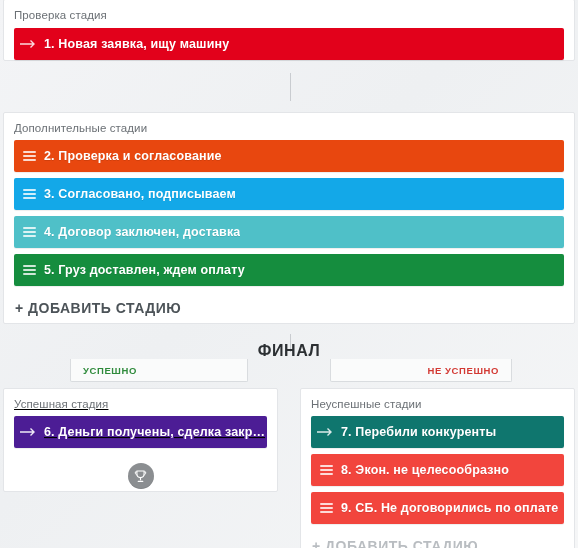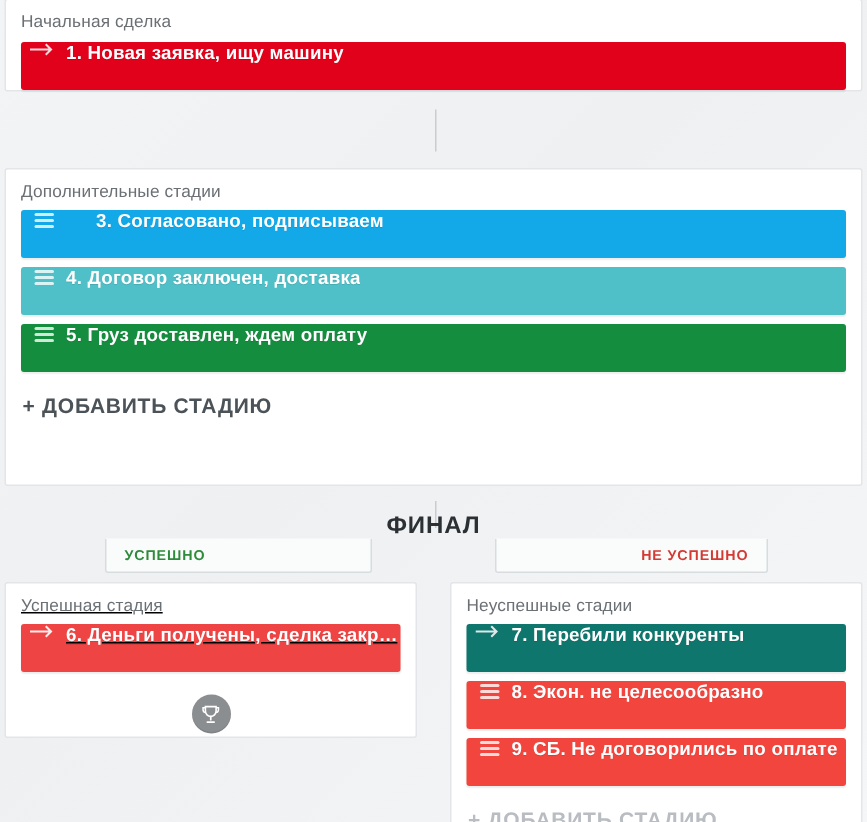--- a/index.html
+++ b/index.html
@@ -26,21 +26,21 @@
     line-height:14px;
   }
 
   
   .stage{
     position:relative;
     height:32px;
     margin:0 10px 6px 10px;
     border-radius:2px;
     display:flex;
-    align-items:flex-start;
+    align-items:center;
     box-sizing:border-box;
     box-shadow:0 1px 1px rgba(0,0,0,.07);
   }
   .stage .handle{
     width:30px;
     flex:0 0 30px;
     display:flex;
     align-items:center;
     justify-content:center;
     color:rgba(255,255,255,.72);
@@ -111,38 +111,48 @@
     cursor:pointer;
   }
   .trophy svg{display:block;}
 </style>
 </head>
 <body>
 
 <div class="screen">
 
   <div class="card" style="position:absolute;left:3px;top:-1px;width:572px;height:62px;">
-    <div class="card-label">Начальная сделка</div>
+    <div class="card-label">Проверка стадия</div>
     <div class="stage" style="background:#e2011b;height:32px;margin-top:1px;">
       <span class="arrow">
         <svg width="18" height="10" viewBox="0 0 18 10">
             <path d="M0 5h14M10.5 1.5L14 5l-3.5 3.5" fill="none" stroke="rgba(255,255,255,.85)" stroke-width="1.4"></path>
           </svg>
       </span>
       <span class="title">1. Новая заявка, ищу машину</span>
     </div>
   </div>
 
   <div class="connector" style="left:290px;top:73px;height:28px;"></div>
 
   <div class="card" style="position:absolute;left:3px;top:112px;width:572px;height:212px;">
     <div class="card-label">Дополнительные стадии</div>
 
-
-    <div class="stage" style="background:#13a8e8;gap:20px;">
+    <div class="stage" style="background:#e8470f;">
+      <span class="handle">
+          <span class="bars">
+            <i></i>
+            <i></i>
+            <i></i>
+          </span>
+        </span>
+      <span class="title">2. Проверка и согласование</span>
+    </div>
+
+    <div class="stage" style="background:#13a8e8;">
       <span class="handle">
           <span class="bars">
             <i></i>
             <i></i>
             <i></i>
           </span>
         </span>
       <span class="title">3. Согласовано, подписываем</span>
     </div>
 
@@ -181,21 +191,21 @@
 
   <div class="tab fail" style="left:330px;top:359px;width:182px;">
     <span>НЕ УСПЕШНО</span>
   </div>
   <div class="tab success" style="left:70px;top:359px;width:178px;">
     <span>УСПЕШНО</span>
   </div>
 
   <div class="card" style="position:absolute;left:3px;top:388px;width:275px;height:104px;text-decoration:underline;">
     <div class="card-label">Успешная стадия</div>
-    <div class="stage" style="background:#ef4444;">
+    <div class="stage" style="background:#4c1d95;">
       <span class="arrow">
         <svg width="18" height="10" viewBox="0 0 18 10">
             <path d="M0 5h14M10.5 1.5L14 5l-3.5 3.5" fill="none" stroke="rgba(255,255,255,.9)" stroke-width="1.4"></path>
           </svg>
       </span>
       <span class="title">6. Деньги получены, сделка закр…</span>
     </div>
     <div class="trophy-row">
       <span class="trophy">
         <svg width="15" height="15" viewBox="0 0 16 16">

